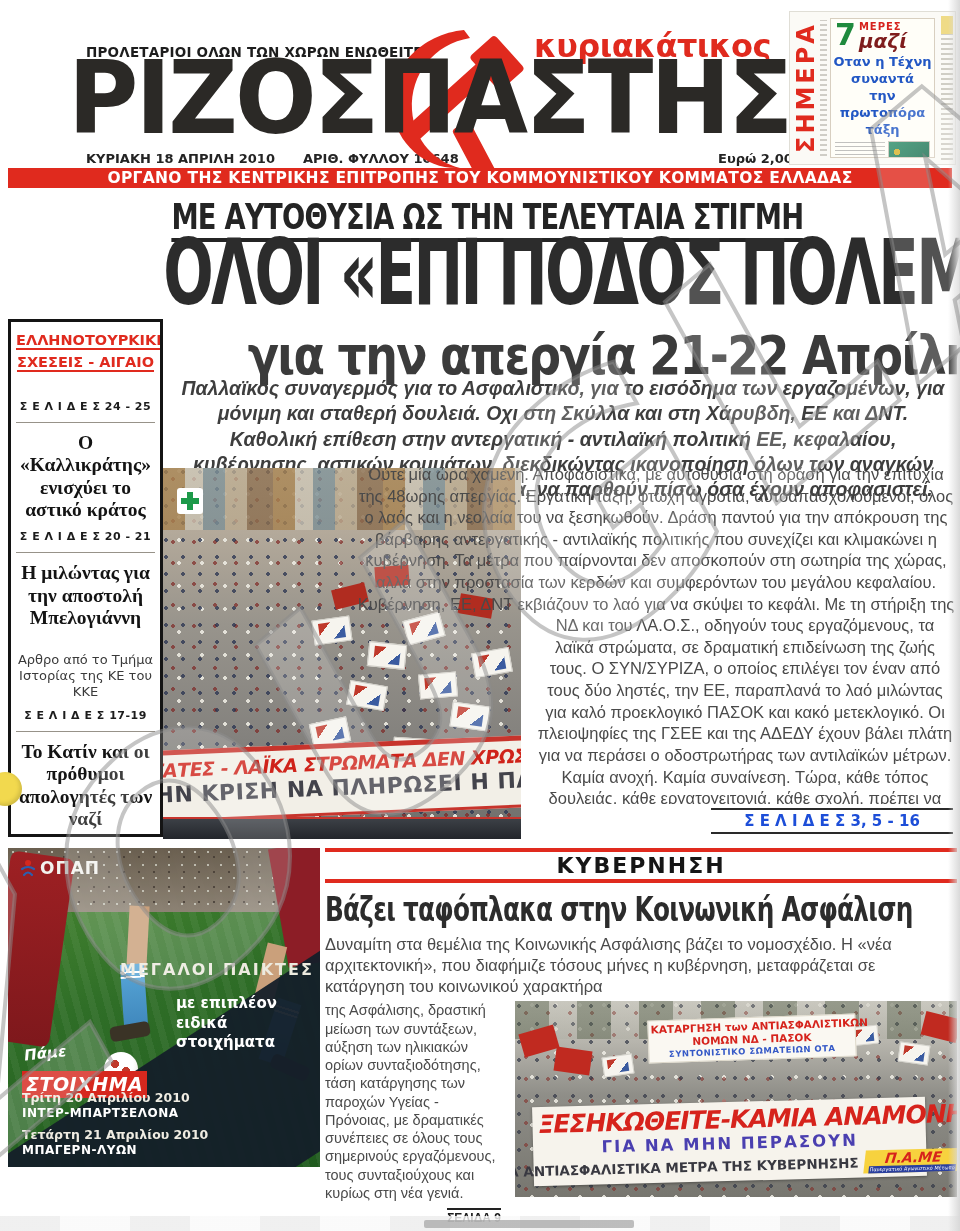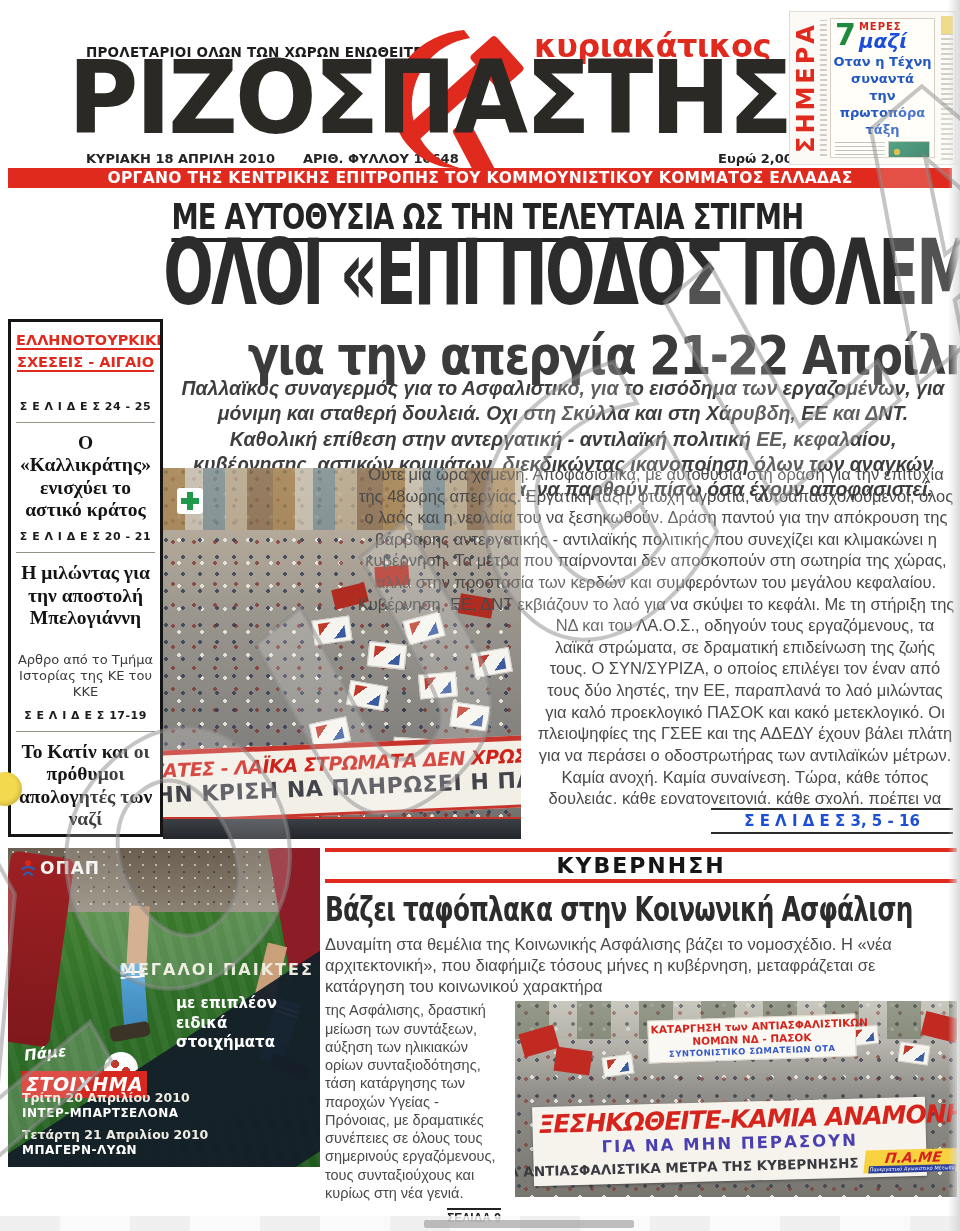--- a/index.html
+++ b/index.html
@@ -28,21 +28,21 @@
             writing-mode:vertical-rl; transform:rotate(180deg); text-align:center;
             font-size:24px; font-weight:800; color:#e02a1e; letter-spacing:3px; }
   .ins-dash { position:absolute; left:30px; top:8px; bottom:8px; width:7px; opacity:.45;
               background:repeating-linear-gradient(0deg,#9a968c 0 2px,transparent 2px 5px); }
   .cover { position:absolute; left:40px; top:6px; right:20px; bottom:6px;
            background:#fffef8; border:1px solid #d8cfc0; overflow:hidden; }
   .cov-mast { display:flex; align-items:flex-start; padding:2px 4px 0; }
   .cov-seven { font-size:30px; font-weight:800; color:#1f8a3d; line-height:.95; }
   .cov-col { margin-left:3px; }
   .cov-meres { display:block; font-size:10px; font-weight:800; color:#d6231c; letter-spacing:1px; }
-  .cov-mazi { display:block; font-size:20px; font-weight:800; font-style:italic; color:#1d4ed8; line-height:.9;text-align:right; }
+  .cov-mazi { display:block; font-size:20px; font-weight:800; font-style:italic; color:#7f1d1d; line-height:.9;text-align:right; }
   .cov-cap { text-align:center; font-size:13px; font-weight:700; color:#2257c4; line-height:1.3; margin-top:4px; }
   .cov-body { display:flex; margin:3px 4px 0; }
   .cov-lines { flex:1; height:54px; margin-right:3px; opacity:.55;
                background:repeating-linear-gradient(0deg,#8f8f8f 0 1px,transparent 1px 4px); }
   .cov-art { width:42px; height:54px; border:1px solid #c8c4b8;
              background:
                radial-gradient(circle 3px at 8px 10px, #d6b32a 98%, transparent),
                radial-gradient(circle 3px at 26px 30px, #b1432d 98%, transparent),
                radial-gradient(circle 3px at 15px 42px, #2b5fb0 98%, transparent),
                linear-gradient(140deg,#2e8f6a,#1f6f52 60%,#245f46); }

